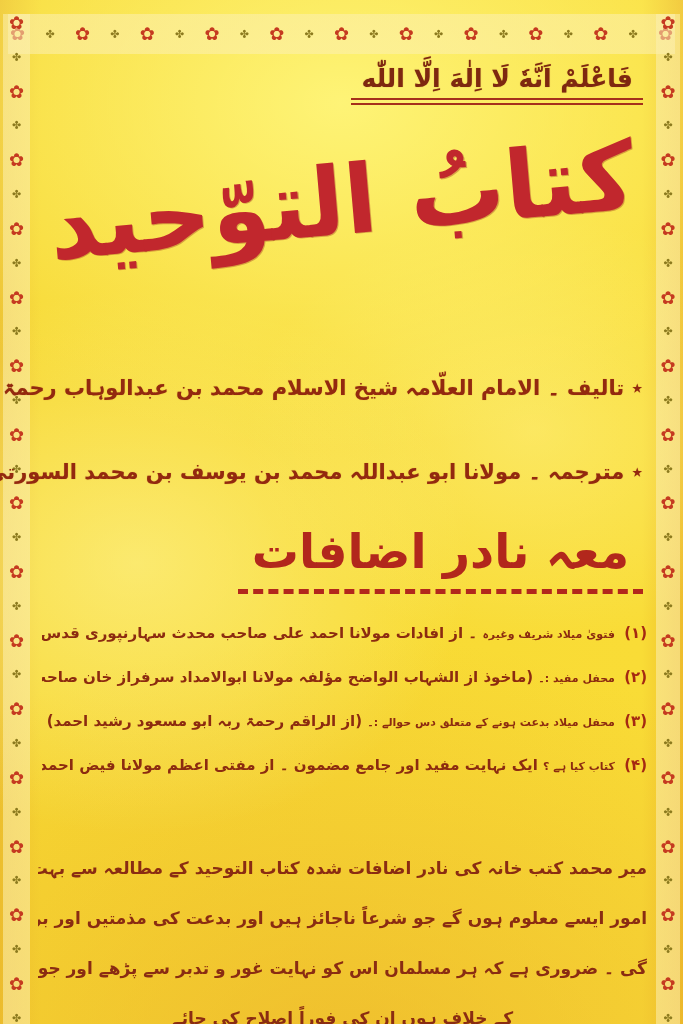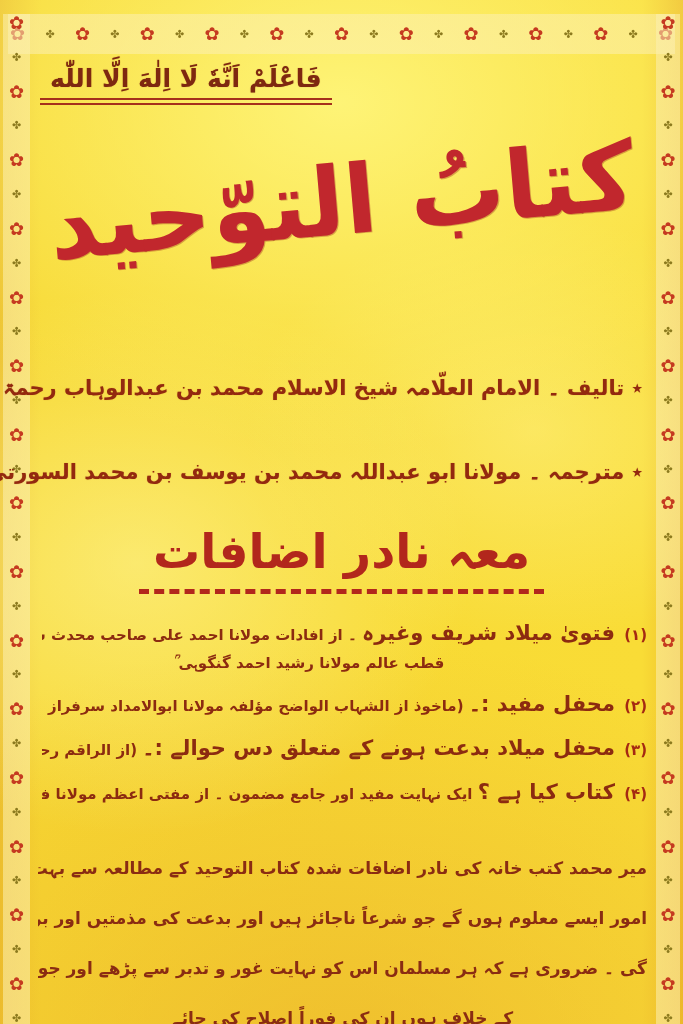--- a/index.html
+++ b/index.html
@@ -21,49 +21,49 @@
            justify-content:space-between;align-items:center;padding:0 2px;}
   .orn-left{left:3px;top:14px;bottom:0;width:27px;flex-direction:column;
             justify-content:space-between;align-items:center;}
   .orn-right{right:3px;top:14px;bottom:0;width:24px;flex-direction:column;
              justify-content:space-between;align-items:center;}
   .orn span{display:block;line-height:1;}
   .orn .orn-flower{font-size:18px;}
   .orn .orn-leaf{font-size:11px;}
   
   .blk{position:absolute;left:40px;right:40px;}
-  .kalima-wrap{top:62px;display:flex;justify-content:flex-end;}
+  .kalima-wrap{top:62px;display:flex;justify-content:flex-start;}
   .kalima{
     font-size:25px;font-weight:bold;color:#7e2810;
     padding:2px 10px 5px;border-bottom:7px double #a5301c;
     letter-spacing:-1px;white-space:nowrap;
     text-shadow:0 0 1px rgba(126,40,16,.45);
   }
   .title{
     top:116px;text-align:center;font-size:95px;font-weight:bold;color:#c1272d;
     transform:rotate(-5deg);line-height:1.8;white-space:nowrap;
     text-shadow:1px 1px 0 rgba(150,30,20,.35);
   }
   .byline{
     text-align:center;font-size:21px;font-weight:bold;color:#93290f;
     white-space:nowrap;text-shadow:0 0 1px rgba(147,41,15,.4);
   }
   .author{top:376px;}
   .translator{top:460px;}
-  .heading-wrap{top:524px;display:flex;justify-content:center;}
+  .heading-wrap{top:524px;display:flex;justify-content:flex-start;}
   .heading{
     font-size:47px;font-weight:bold;color:#b2271c;
     padding:0 14px 10px;border-bottom:5px dashed #b2271c;white-space:nowrap;
   }
   .contents{top:620px;left:42px;right:36px;font-size:15px;font-weight:bold;
             color:#8c2b10;line-height:26px;}
   .item{margin-bottom:16px;white-space:nowrap;overflow:hidden;}
   .item-num{color:#a52912;margin-left:4px;}
   .item-cont{text-align:center;margin:-14px 70px 15px 0;white-space:nowrap;}
-  .lead{font-size:21px;}
+  .lead{font-size:11px;}
   .footer-para{top:843px;left:38px;right:36px;font-size:17px;font-weight:bold;
                color:#8a2c12;}
   .para-line{height:50px;line-height:50px;white-space:nowrap;overflow:hidden;
              text-align:right;}
   .para-line.cut{text-align:center;}
 </style>
 </head>
 <body>
 
 <div class="page">
@@ -169,21 +169,20 @@
   <div class="blk heading-wrap">
     <span class="heading">معہ نادر اضافات</span>
   </div>
 
   <div class="blk contents">
     <div class="item">
       <span class="item-num">(۱)</span>
       <span class="lead">فتویٰ میلاد شریف وغیرہ</span>
       <span>۔ از افادات مولانا احمد علی صاحب محدث سہارنپوری قدس سرہٗ و</span>
     </div>
-    <div class="item-cont">قطب عالم مولانا رشید احمد گنگوہی ؒ</div>
     <div class="item">
       <span class="item-num">(۲)</span>
       <span class="lead">محفل مفید :۔</span>
       <span>(ماخوذ از الشہاب الواضح مؤلفہ مولانا ابوالامداد سرفراز خان صاحب مدظلہ گوجرانوالہ)</span>
     </div>
     <div class="item">
       <span class="item-num">(۳)</span>
       <span class="lead">محفل میلاد بدعت ہونے کے متعلق دس حوالے :۔</span>
       <span>(از الراقم رحمۃ ربہ ابو مسعود رشید احمد)</span>
     </div>

